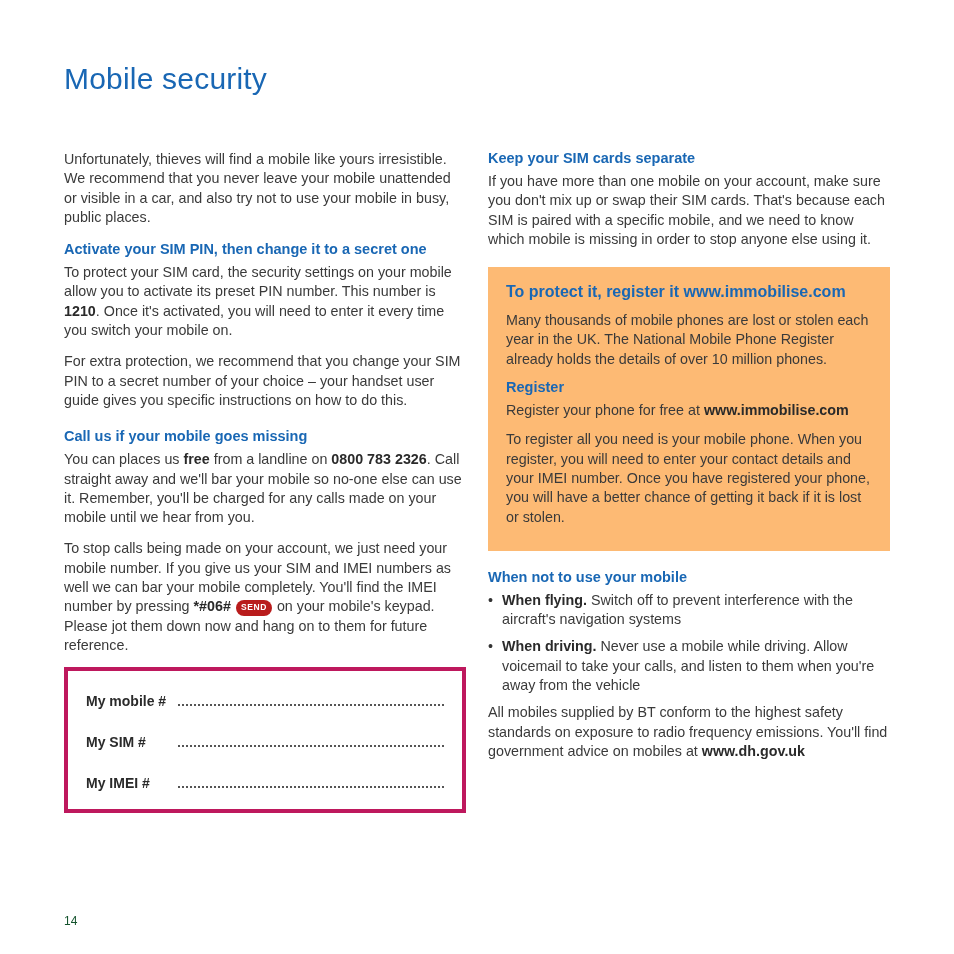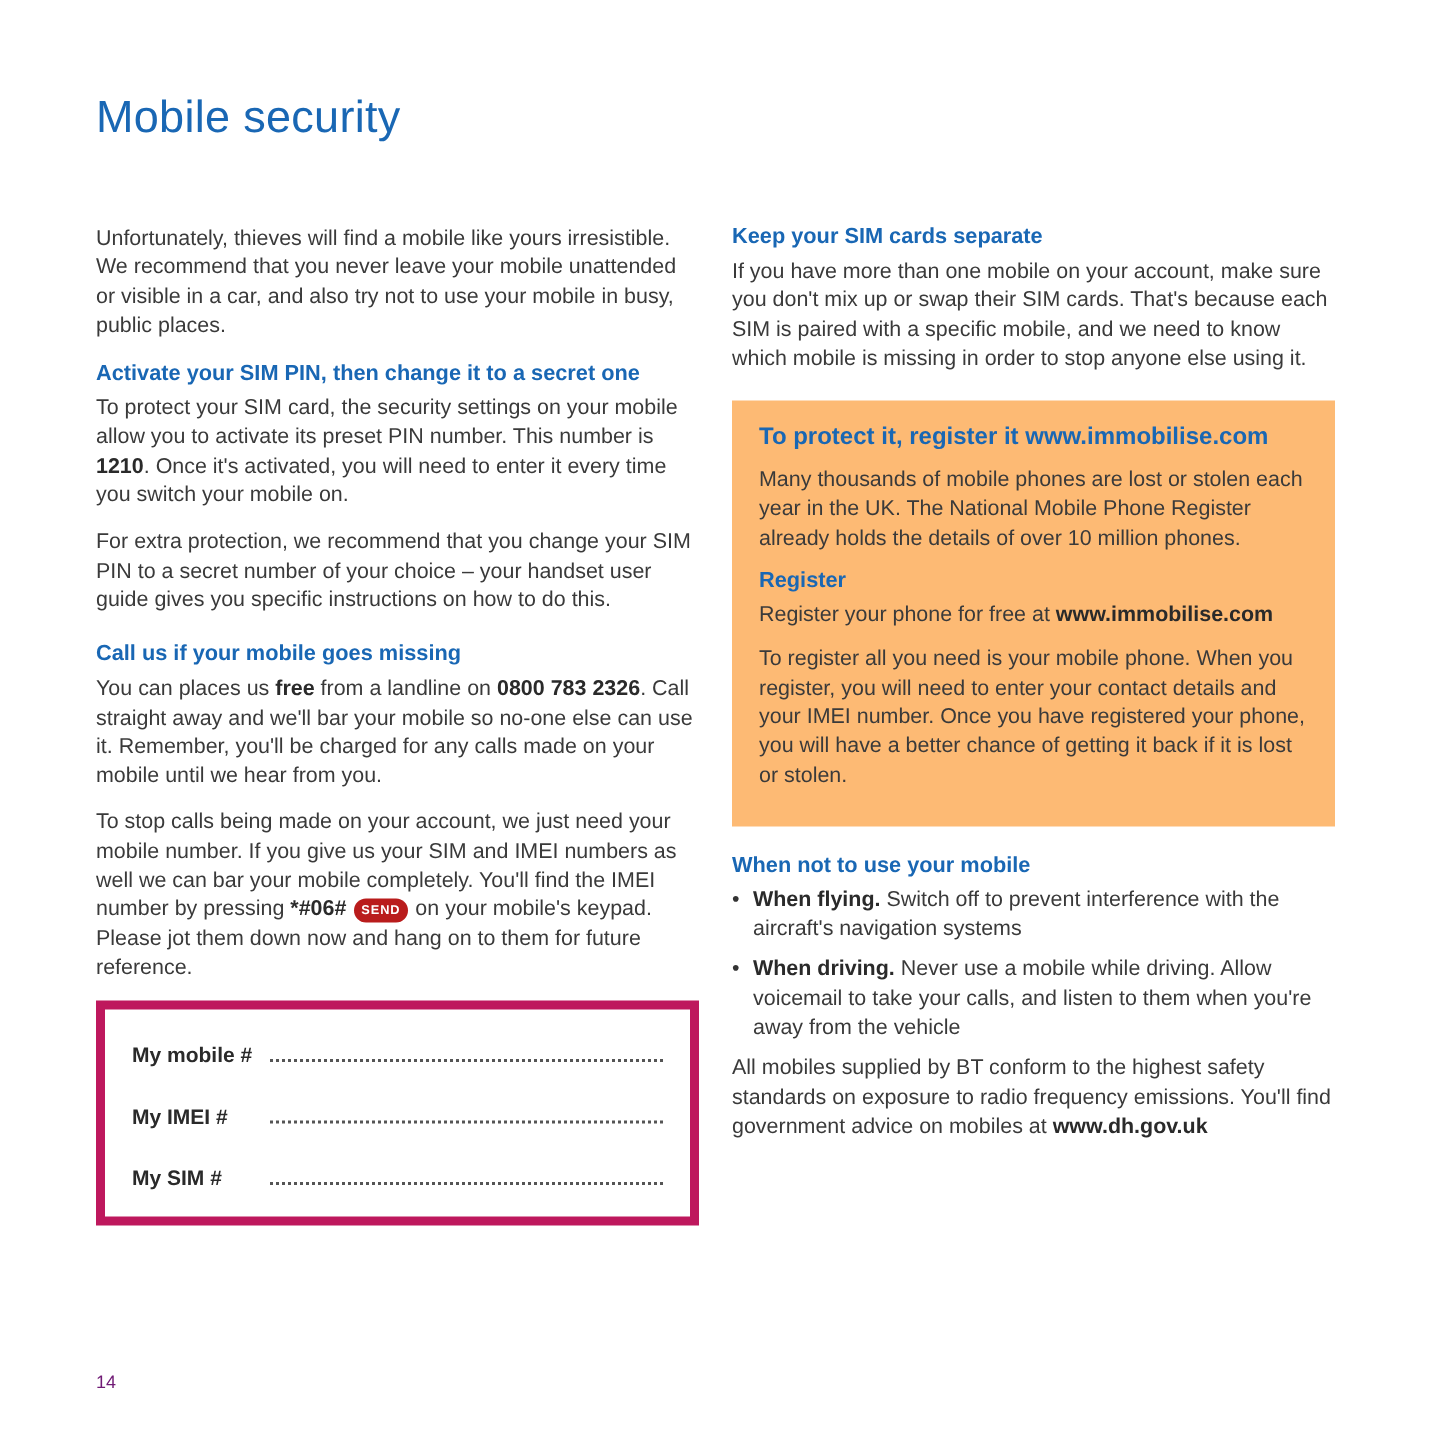--- a/index.html
+++ b/index.html
@@ -48,21 +48,21 @@
     color: #fff;
     font-size: 8.5px;
     font-weight: 700;
     letter-spacing: 0.6px;
     padding: 2.5px 5px;
     border-radius: 8px;
     vertical-align: 1px;
     margin: 0 1px;
   }
   .note-box {
-    border: 6px solid #be185d;
+    border: 4px solid #be185d;
     padding: 20px 18px 10px 18px;
     margin-top: 8px;
   }
   .note-row {
     display: flex;
     align-items: baseline;
     margin-bottom: 24px;
     gap: 10px;
   }
   .note-row:last-child { margin-bottom: 8px; }
@@ -102,21 +102,21 @@
     position: absolute;
     left: 0;
     top: 0;
     color: #333;
   }
   .page-number {
     position: absolute;
     bottom: 26px;
     left: 64px;
     font-size: 12px;
-    color: #701a75;
+    color: #14532d;
     font-weight: 500;
   }
 </style>
 </head>
 <body>
 
 <h1 class="page-title">Mobile security</h1>
 
 <div class="columns">
 
@@ -137,25 +137,25 @@
       <span>To stop calls being made on your account, we just need your mobile number. If you give us your SIM and IMEI numbers as well we can bar your mobile completely. You'll find the IMEI number by pressing </span><b>*#06#</b>
       <span class="send-badge">SEND</span><span> on your mobile's keypad. Please jot them down now and hang on to them for future reference.</span>
     </p>
 
     <div class="note-box">
       <div class="note-row">
         <span class="note-label">My mobile #</span>
         <span class="note-dots"></span>
       </div>
       <div class="note-row">
-        <span class="note-label">My IMEI #</span>
+        <span class="note-label">My SIM #</span>
         <span class="note-dots"></span>
       </div>
       <div class="note-row">
-        <span class="note-label">My SIM #</span>
+        <span class="note-label">My IMEI #</span>
         <span class="note-dots"></span>
       </div>
     </div>
   </div>
 
   <div class="col">
     <div class="sub-h" style="margin-top:0">Keep your SIM cards separate</div>
     <p>If you have more than one mobile on your account, make sure you don't mix up or swap their SIM cards. That's because each SIM is paired with a specific mobile, and we need to know which mobile is missing in order to stop anyone else using it.</p>
 
     <div class="callout">

